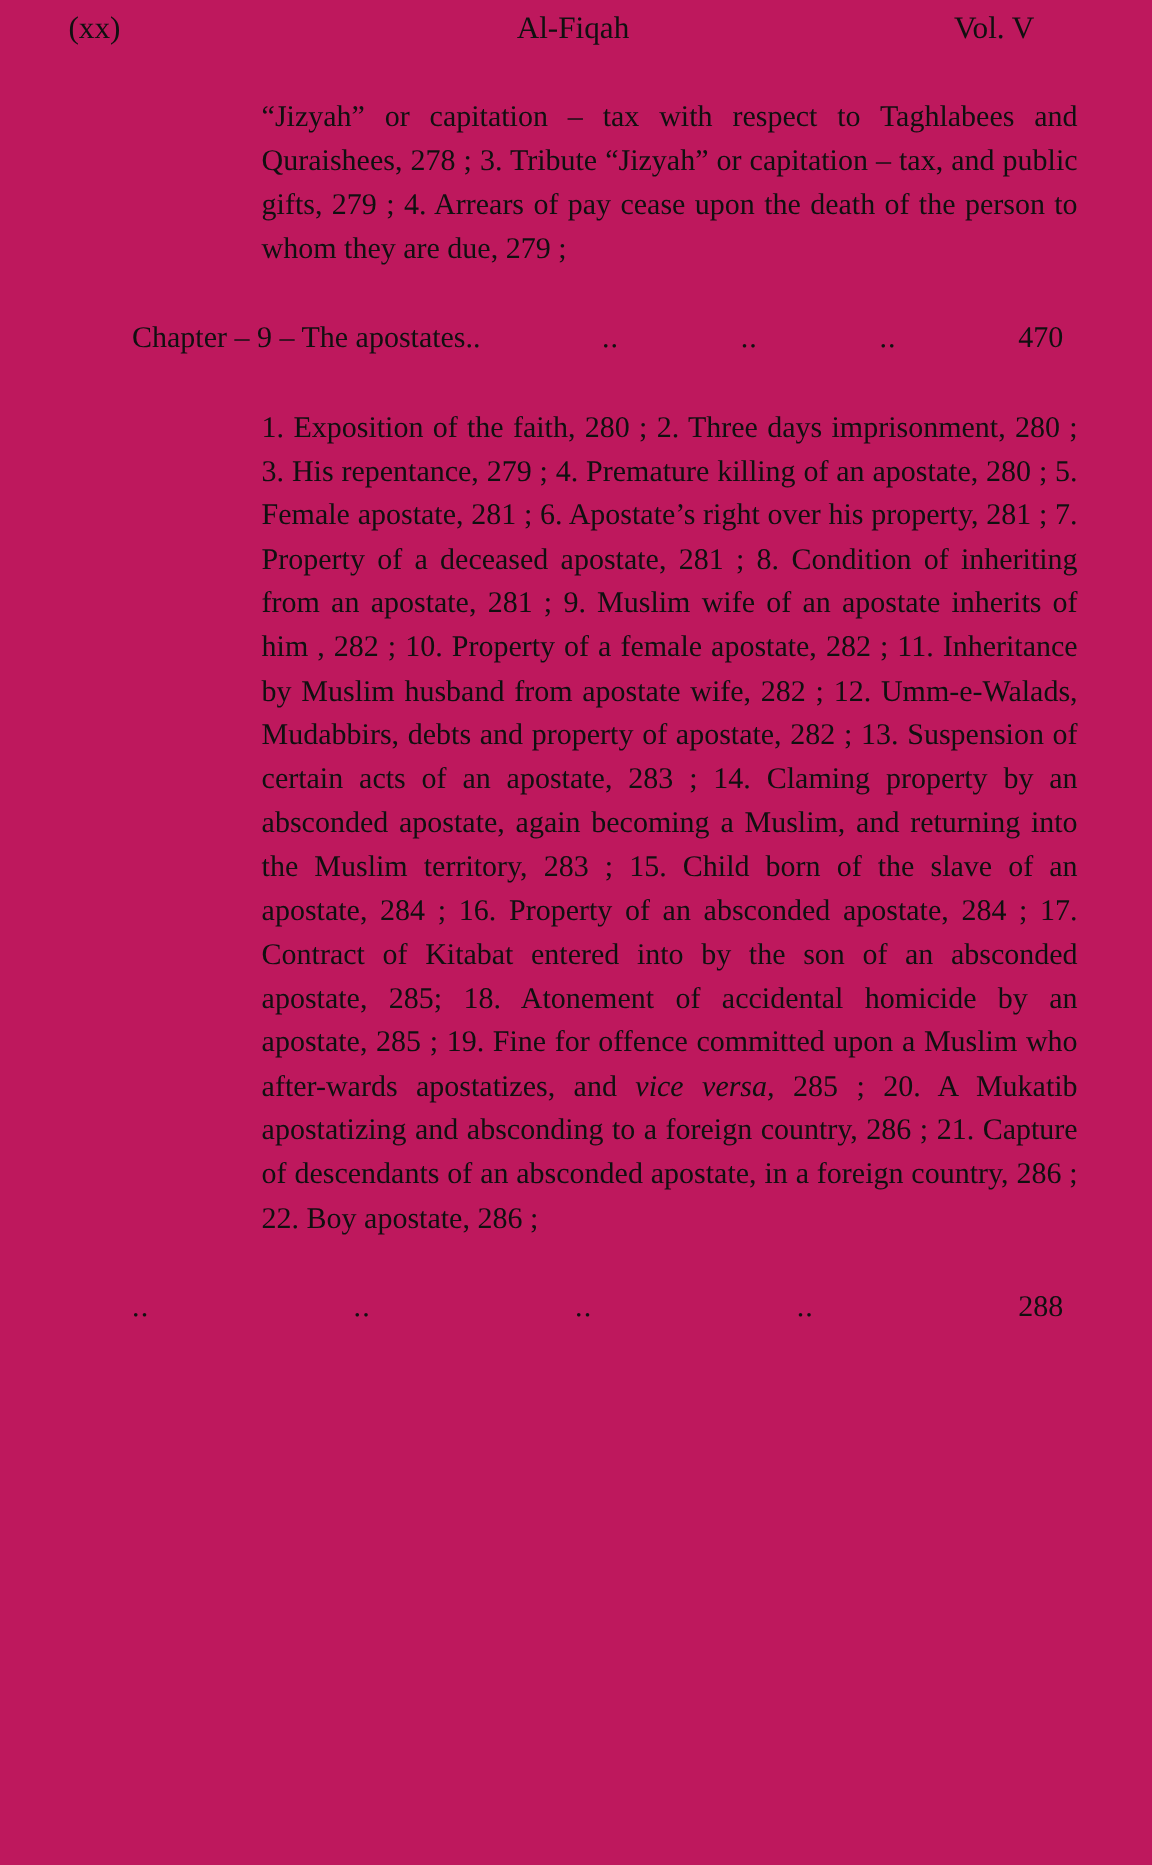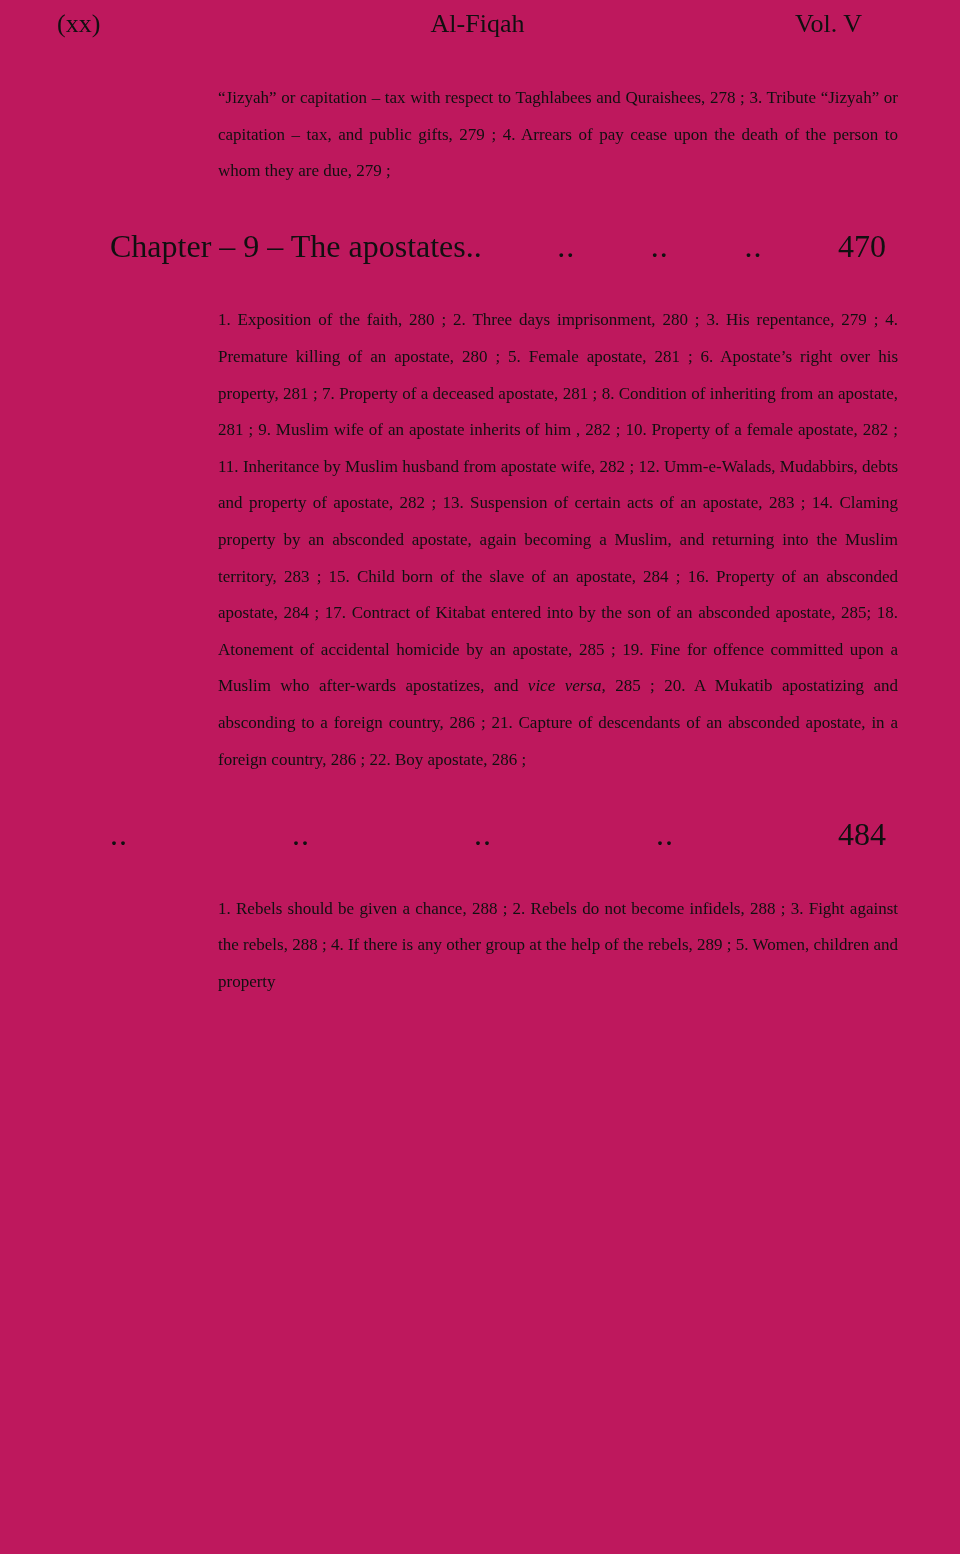--- a/index.html
+++ b/index.html
@@ -24,34 +24,34 @@
     align-items: baseline;
     font-size: 26px;
     line-height: 36px;
   }
   .h-left   { justify-self: start; }
   .h-center { justify-self: center; }
   .h-right  { justify-self: end; padding-right: 36px; }
 
   .content p.para {
     margin: 0 0 0 161px;
-    font-size: 17px;
+    font-size: 25px;
     line-height: 36.6px;
     text-align: justify;
     text-justify: inter-word;
   }
   .content p.para.first {
     margin-top: 38px;
   }
   .chapter-line {
     display: flex;
     justify-content: space-between;
     align-items: baseline;
     margin: 38px 12px 38px 53px;
-    font-size: 32px;
+    font-size: 25px;
     line-height: 36.6px;
     white-space: nowrap;
   }
   .chapter-line .ch-label { flex: 0 0 auto; }
   .chapter-line .dots     { flex: 0 0 auto; letter-spacing: 1px; }
   .chapter-line .ch-page  { flex: 0 0 auto; }
   i.italic { }
 </style>
 </head>
 <body>
@@ -76,19 +76,18 @@
       <span class="ch-page">470</span>
     </div>
 
     <p class="para"><span>1. Exposition of the faith, 280 ; 2. Three days imprisonment, 280 ; 3. His repentance, 279 ; 4. Premature killing of an apostate, 280 ; 5. Female apostate, 281 ; 6. Apostate’s right over his property, 281 ; 7. Property of a deceased apostate, 281 ; 8. Condition of inheriting from an apostate, 281 ; 9. Muslim wife of an apostate inherits of him , 282 ; 10. Property of a female apostate, 282 ; 11. Inheritance by Muslim husband from apostate wife, 282 ; 12. Umm-e-Walads, Mudabbirs, debts and property of apostate, 282 ; 13. Suspension of certain acts of an apostate, 283 ; 14. Claming property by an absconded apostate, again becoming a Muslim, and returning into the Muslim territory, 283 ; 15. Child born of the slave of an apostate, 284 ; 16. Property of an absconded apostate, 284 ; 17. Contract of Kitabat entered into by the son of an absconded apostate, 285; 18. Atonement of accidental homicide by an apostate, 285 ; 19. Fine for offence committed upon a Muslim who after-wards apostatizes, and </span><i class="italic">vice versa,</i><span> 285 ; 20. A Mukatib apostatizing and absconding to a foreign country, 286 ; 21. Capture of descendants of an absconded apostate, in a foreign country, 286 ; 22. Boy apostate, 286 ;</span></p>
 
     <div class="chapter-line">
       <span class="dots">..</span>
       <span class="dots">..</span>
       <span class="dots">..</span>
       <span class="dots">..</span>
-      <span class="ch-page">484</span>
+      <span class="ch-page">288</span>
     </div>
 
-    <p class="para">1. Rebels should be given a chance, 288 ; 2. Rebels do not become infidels, 288 ; 3. Fight against the rebels, 288 ; 4. If there is any other group at the help of the rebels, 289 ; 5. Women, children and property</p>
 
   </main>
 </div>
 
 </body></html>

